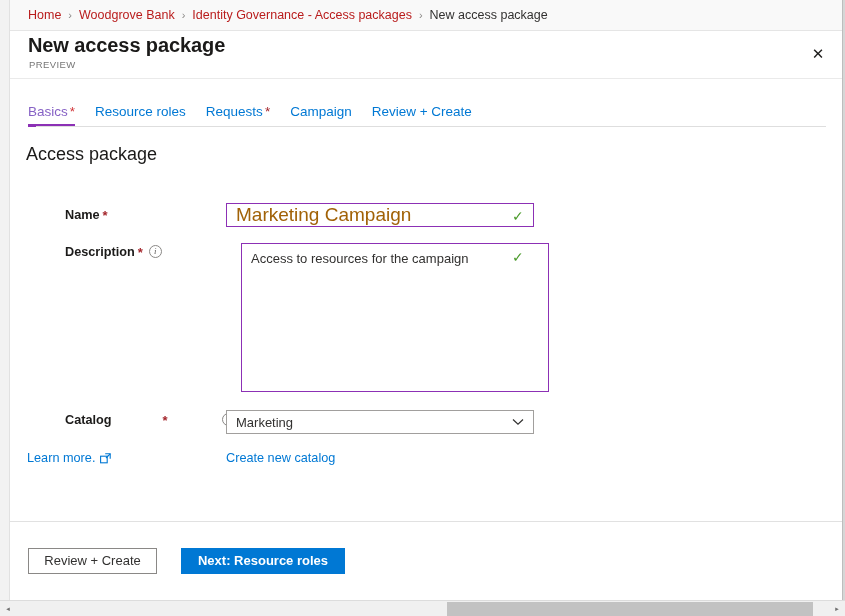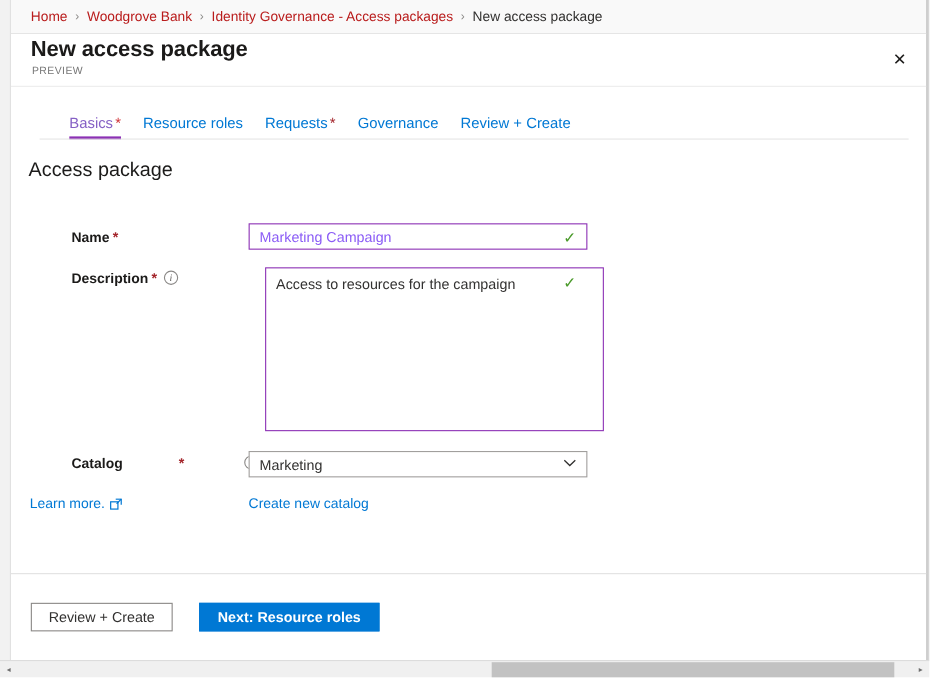--- a/index.html
+++ b/index.html
@@ -119,21 +119,20 @@
     color: #0078d4;
     cursor: pointer;
     padding: 0 0 8px 0;
     margin-right: 20px;
     position: relative;
     white-space: nowrap;
   }
   .tab.active {
     color: #8661c5;
     font-weight: 400;
-    margin-left: 35px;
   }
   .tab.active::after {
     content: "";
     position: absolute;
     left: 0; right: 0; bottom: 0;
     height: 3px;
     background: #8a2be2;
     background: #8c30b5;
   }
   .tab .req { color: #a4262c; margin-left: 2px; }
@@ -165,21 +164,21 @@
     font-size: 13px;
     color: #323130;
   }
 
   .field-label {
     position: absolute;
     font-size: 12.7px;
     font-weight: 600;
     color: #1b1a19;
     display: flex;
-    align-items: center;
+    align-items: flex-start;
     white-space: nowrap;
     padding-left: 38px;
   }
   .req-star {
     color: #a4262c;
     font-weight: 700;
     margin-left: 3px;
     font-size: 13px;
   }
   .info-icon {
@@ -198,22 +197,22 @@
     line-height: 1;
     font-weight: 400;
   }
 
   
   .txt-input {
     position: absolute;
     background: #ffffff;
     border: 1px solid #8c30b5;
     font-family: "Liberation Sans", sans-serif;
-    font-size: 13px;
-    color: #8b5cf6;
+    font-size: 19px;
+    color: #a16207;
     padding: 3px 30px 3px 9px;
     outline: none;
   }
   .txt-area {
     position: absolute;
     background: #ffffff;
     border: 1px solid #8c30b5;
     font-family: "Liberation Sans", sans-serif;
     font-size: 13px;
     color: #323130;
@@ -356,21 +355,21 @@
       <div class="tab active">
         <span>Basics</span><span class="req">*</span>
       </div>
       <div class="tab">
         <span>Resource roles</span>
       </div>
       <div class="tab">
         <span>Requests</span><span class="req">*</span>
       </div>
       <div class="tab">
-        <span>Governance</span>
+        <span>Campaign</span>
       </div>
       <div class="tab">
         <span>Review + Create</span>
       </div>
     </div>
     <div class="tabs-rule"></div>
   </div>
 
   <div class="body-area">
 

